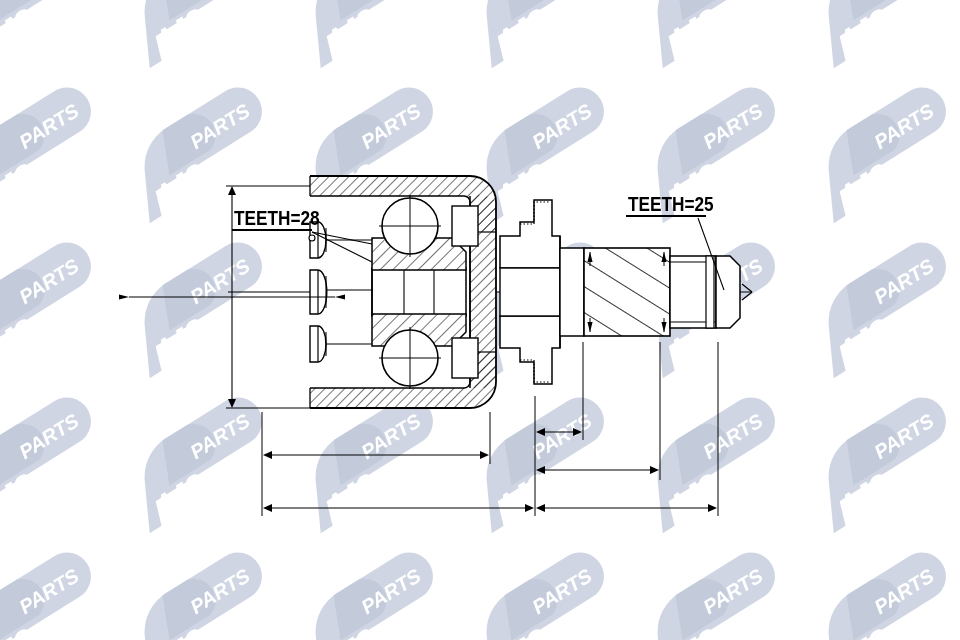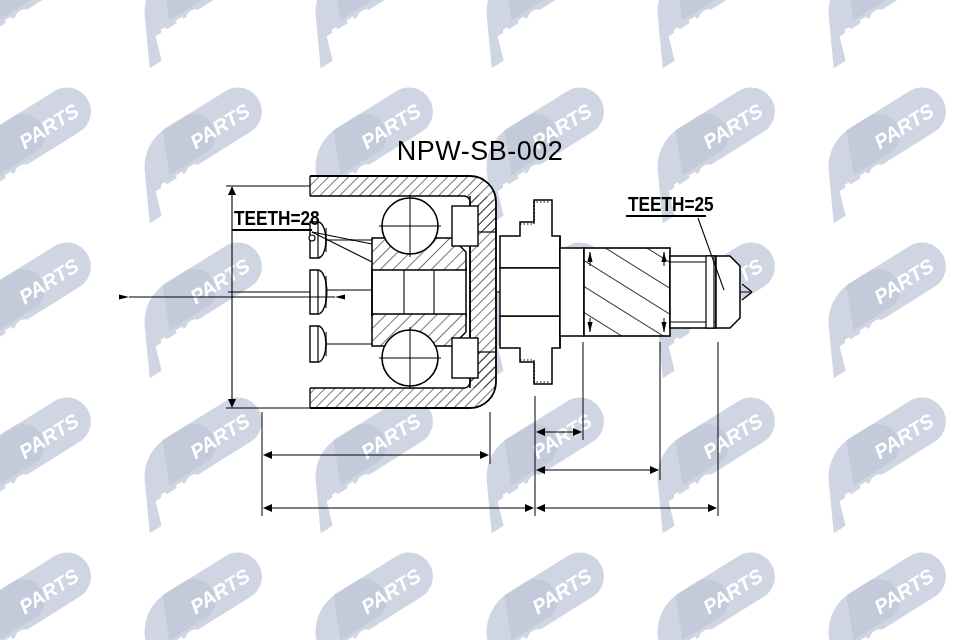--- a/index.html
+++ b/index.html
@@ -316,21 +316,20 @@
           <path d="M 536 508 L 545 504 L 545 512 Z" fill="#000000" stroke="none"></path>
           <path d="M 717 508 L 708 504 L 708 512 Z" fill="#000000" stroke="none"></path>
         </g>
       </g>
 
     </g>
   </svg>
 
   <div id="text-layer">
 
-    <div class="part-title">NPW-SB-002</div>
 
     <div class="teeth-label" id="teeth-left-label">TEETH=28</div>
 
     <div class="teeth-label" id="teeth-right-label">TEETH=25</div>
 
     <svg width="960" height="640" viewBox="0 0 960 640" style="position:absolute;left:0;top:0">
       <line x1="232" y1="230" x2="312" y2="230" stroke="#000000" stroke-width="2"></line>
       <line x1="626" y1="216" x2="706" y2="216" stroke="#000000" stroke-width="2"></line>
     </svg>
 

